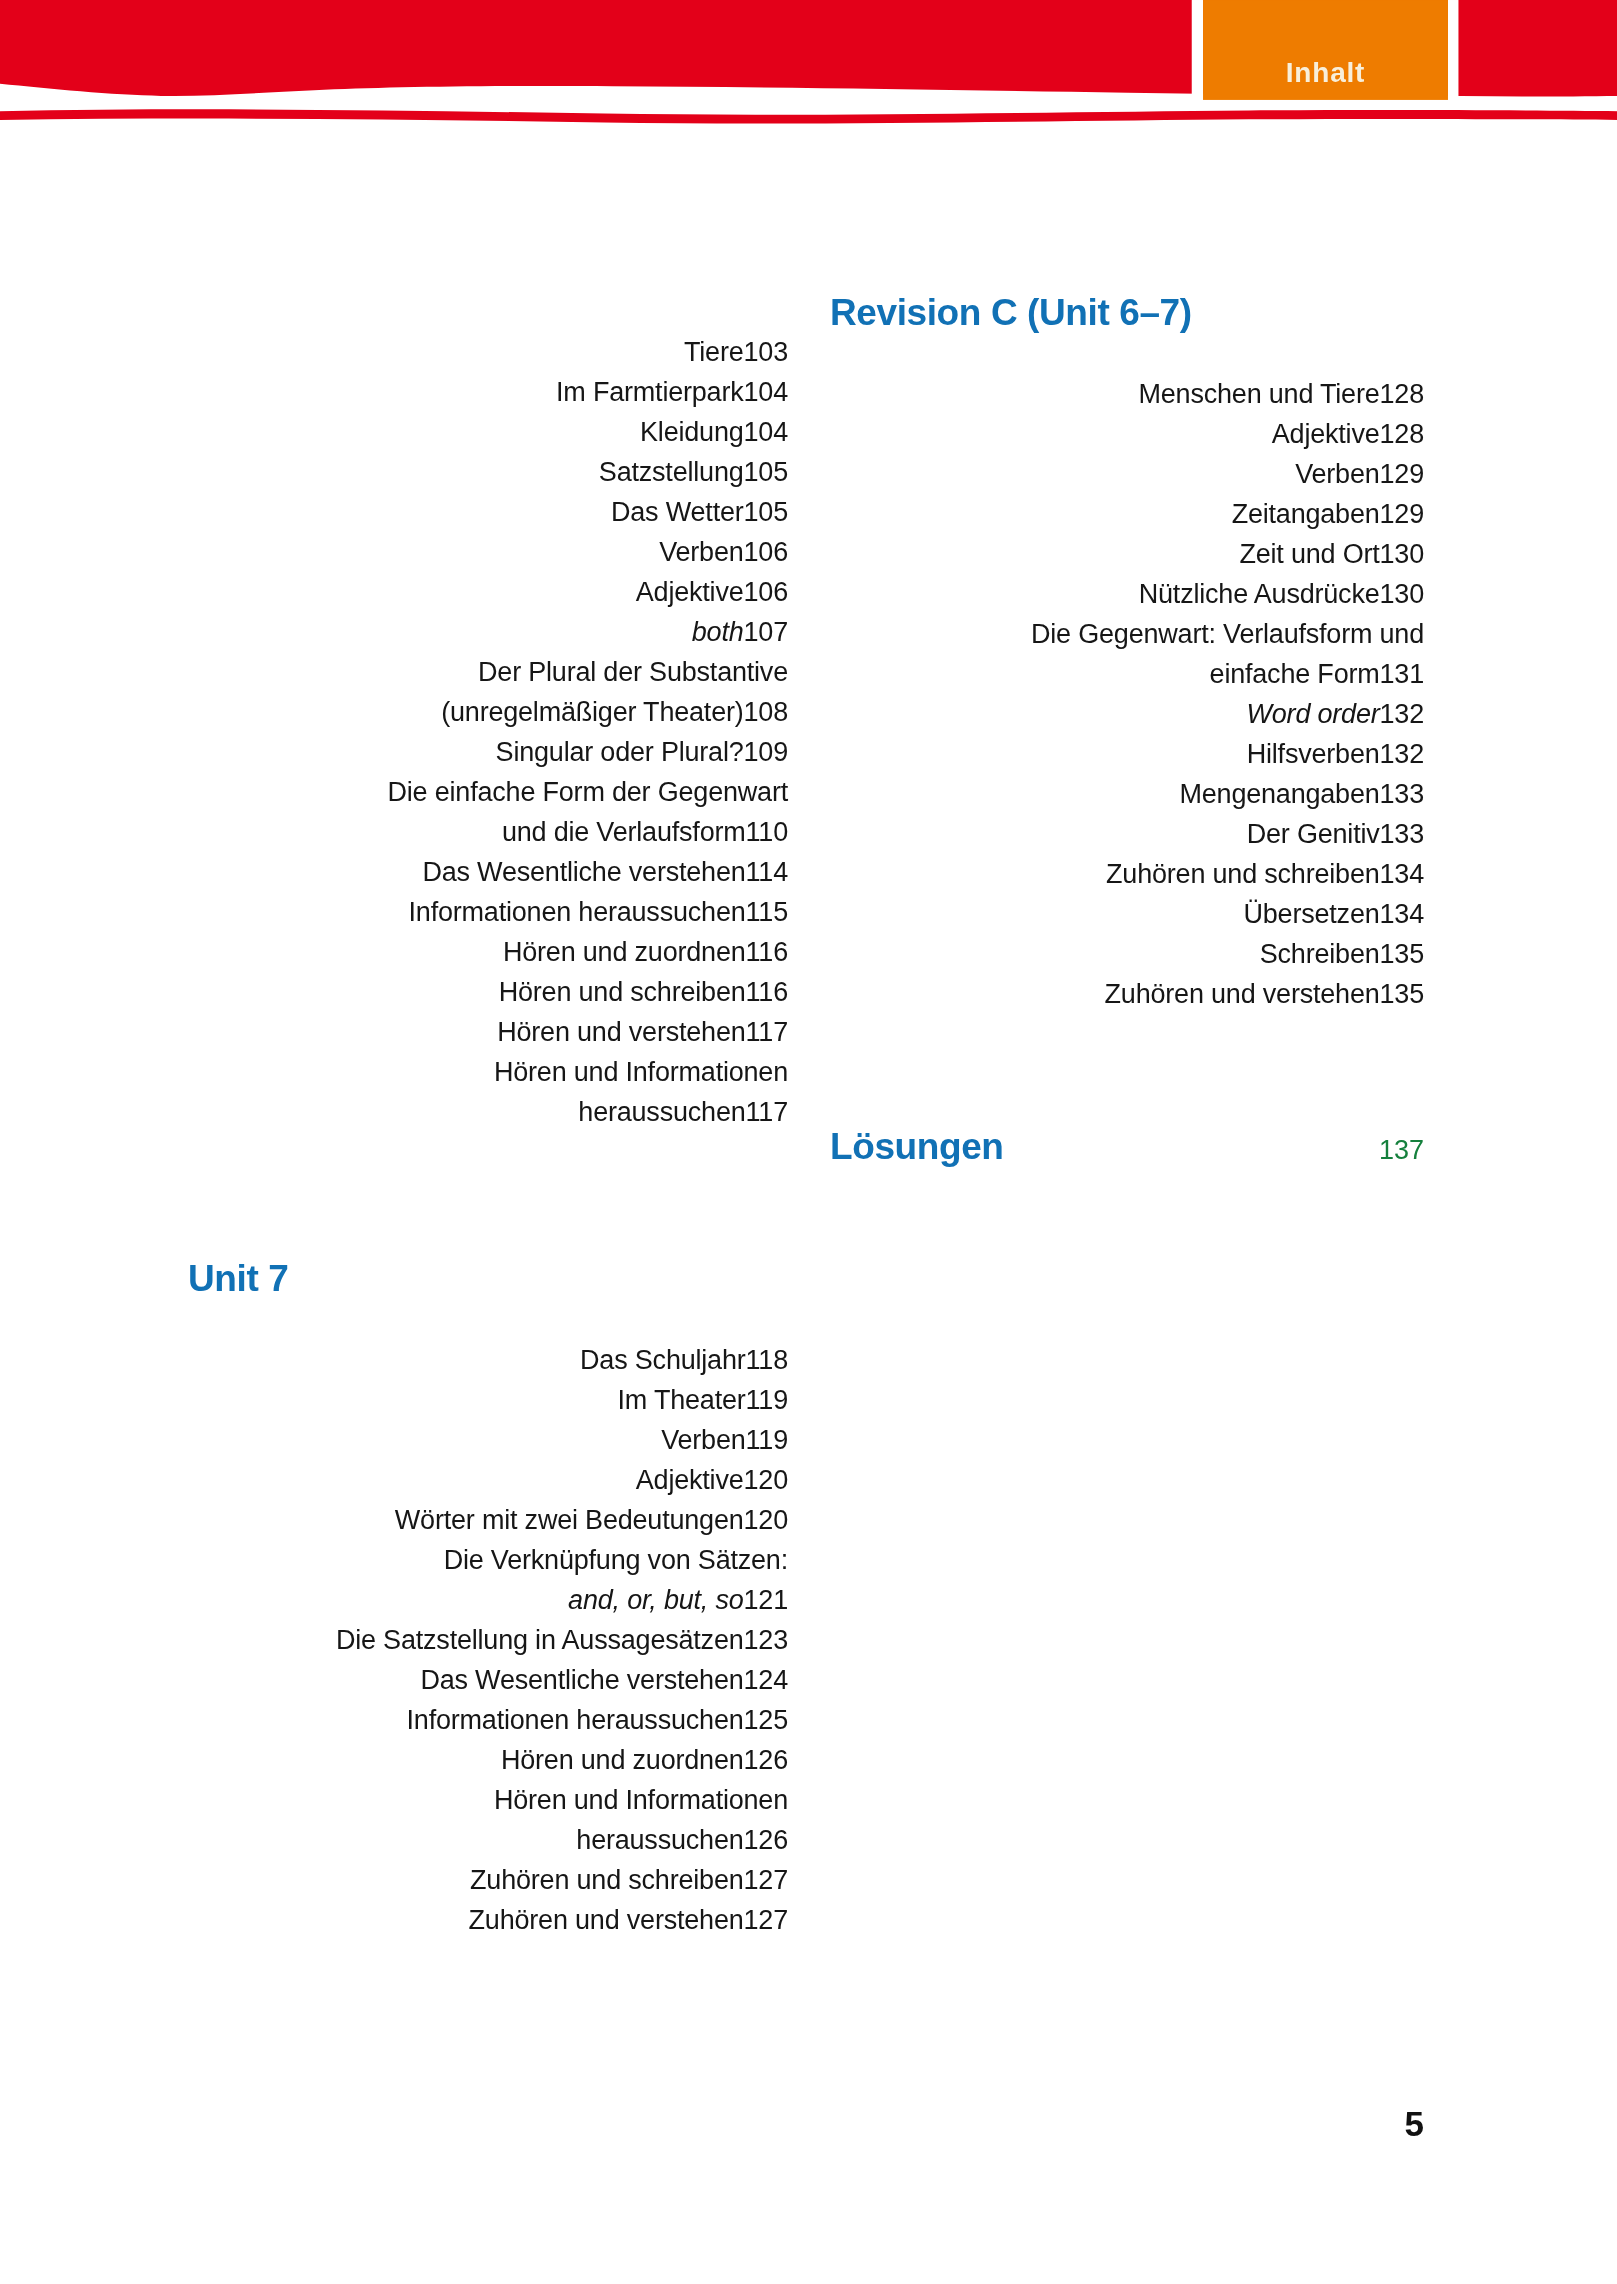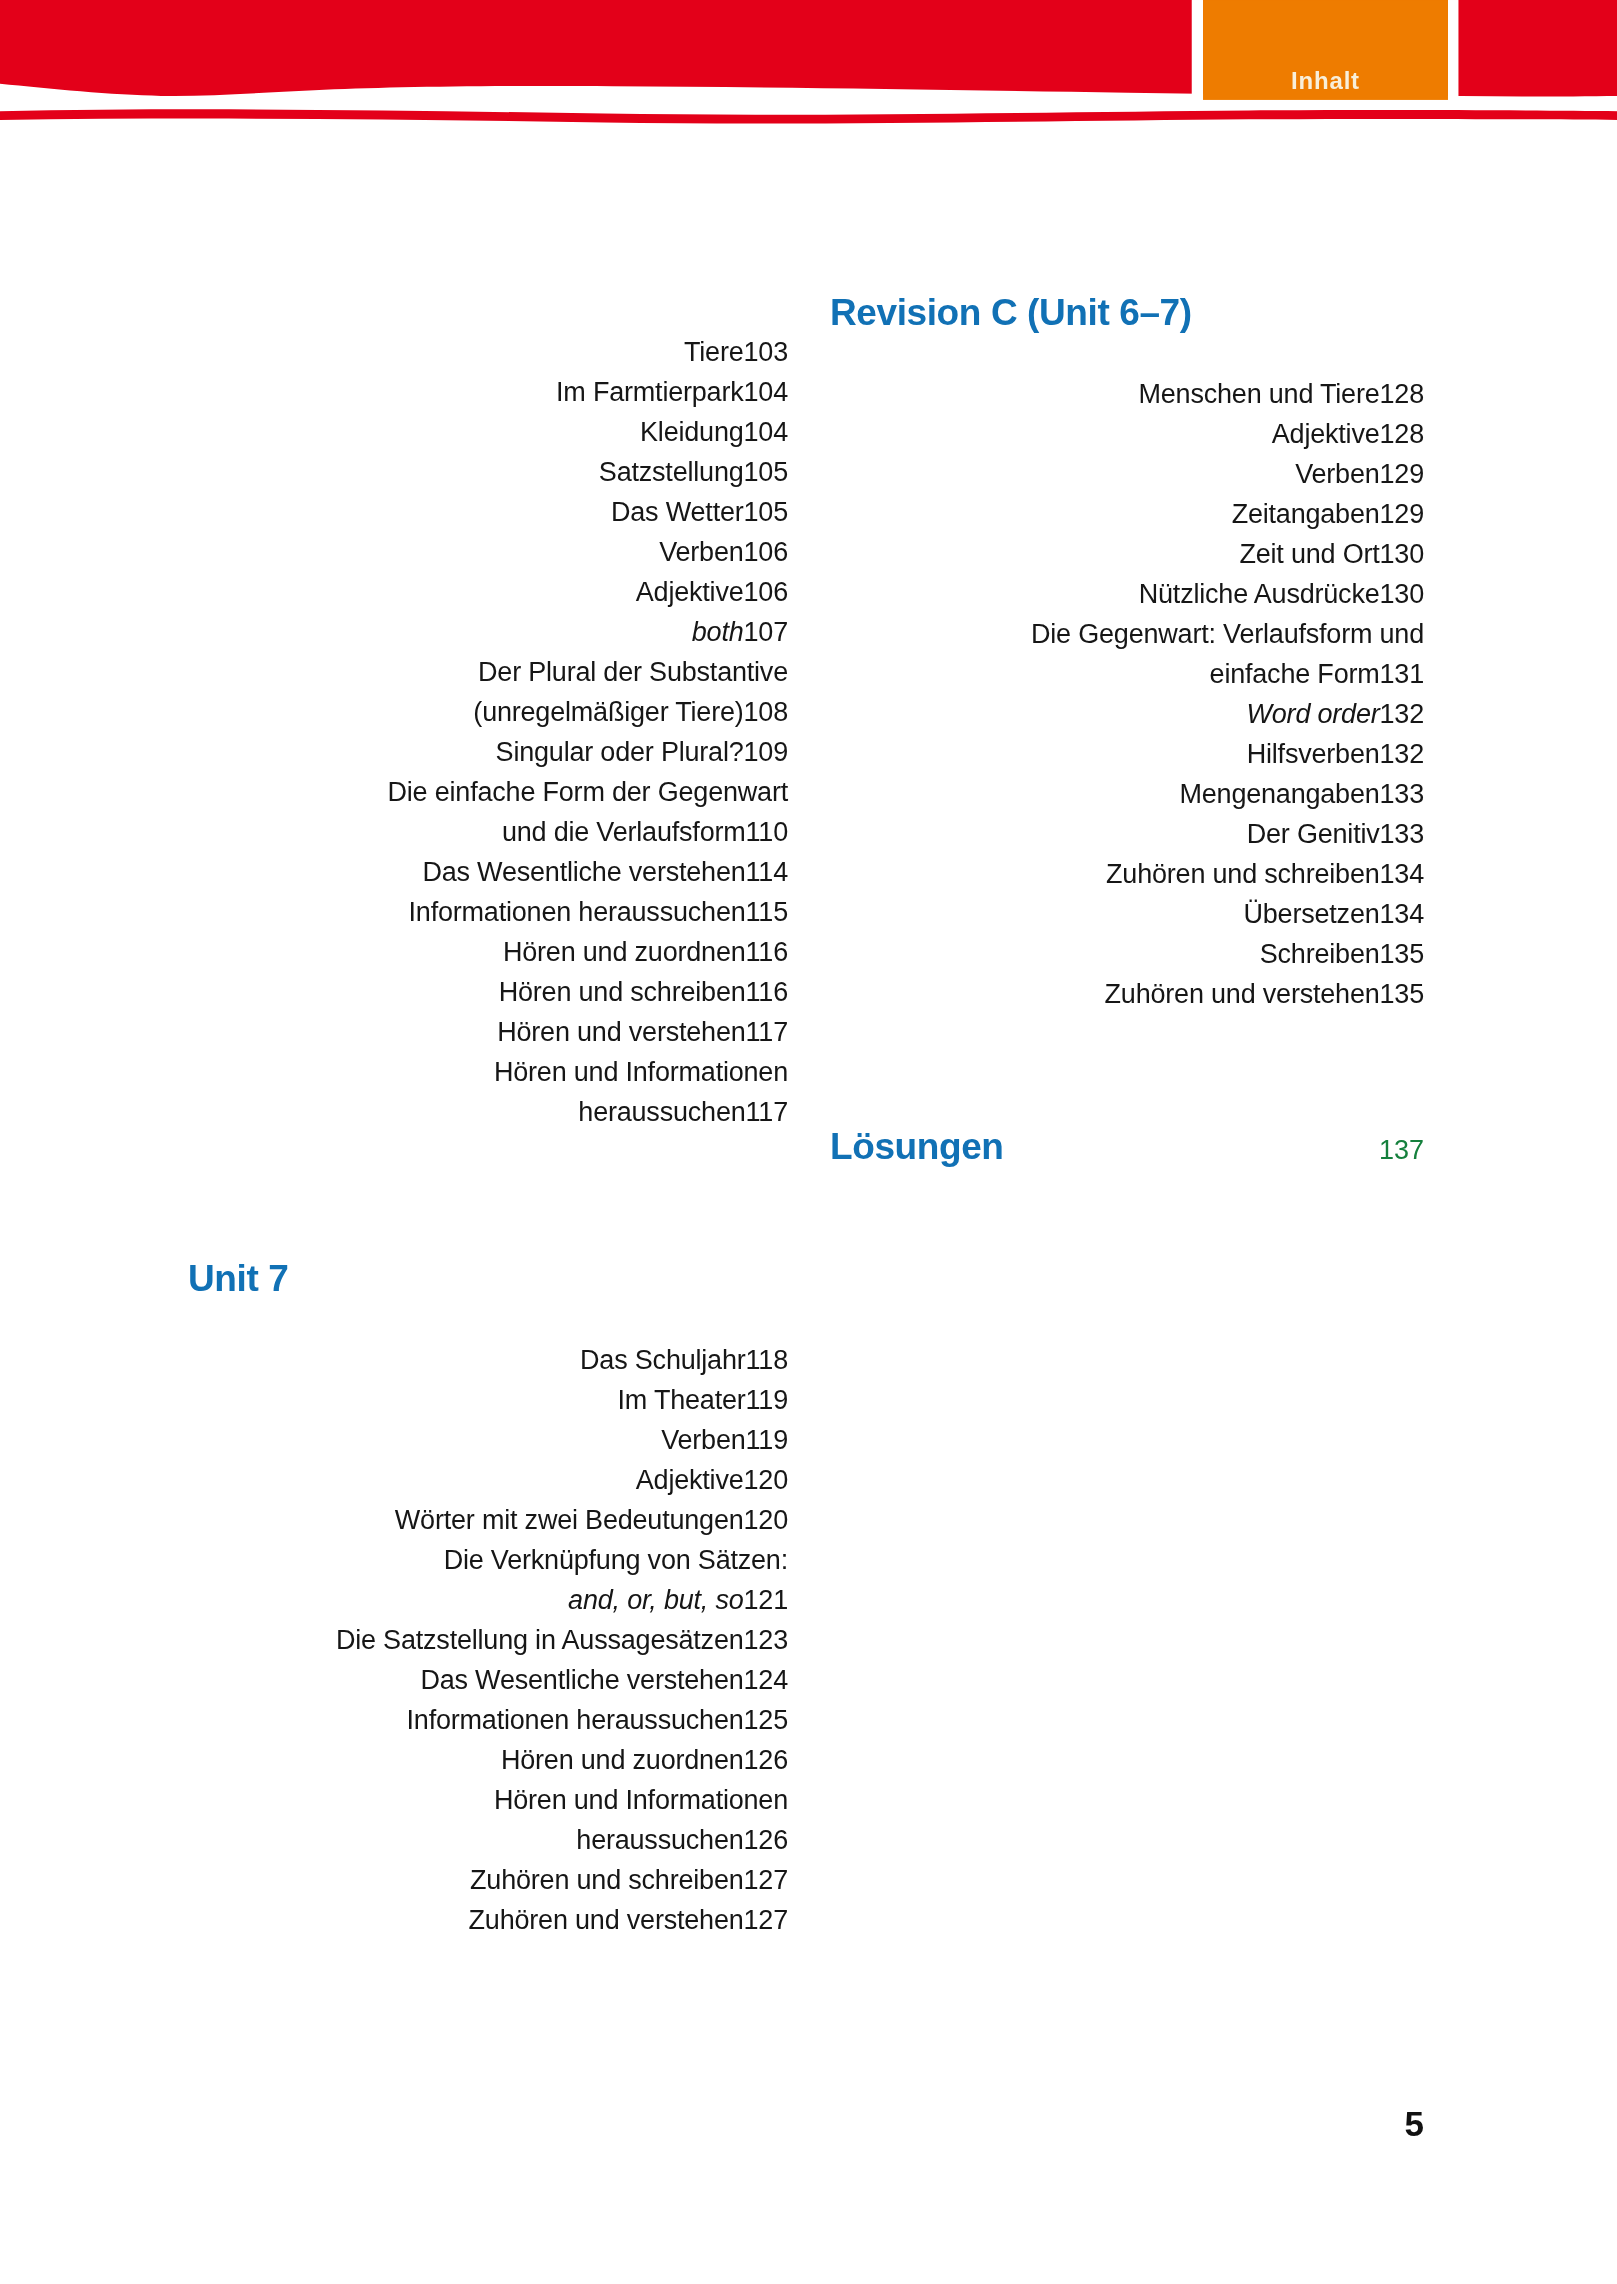--- a/index.html
+++ b/index.html
@@ -4,23 +4,23 @@
 <style>
   html,body{margin:0;padding:0;}
   body{
     width:1618px;height:2284px;position:relative;background:#ffffff;
     font-family:"Liberation Sans",sans-serif;color:#161616;overflow:hidden;
   }
   .page{position:absolute;inset:0;}
   
   .banner{position:absolute;left:0;top:0;width:1618px;height:137px;}
   .tab-label{
-    position:absolute;left:1203px;top:8px;width:245px;height:124px;
+    position:absolute;left:1203px;top:0;width:245px;height:124px;
     display:flex;align-items:center;justify-content:center;padding-top:21px;box-sizing:border-box;
-    font-size:24px;font-weight:700;letter-spacing:0.8px;color:var(--cream,#f8efda);
+    font-size:28px;font-weight:700;letter-spacing:0.8px;color:var(--cream,#f8efda);
   }
   
   .section{position:absolute;}
   .sec-left-0 {left:188px; top:292px;  width:600px;}
   .sec-left-1 {left:188px; top:1258px; width:600px;}
   .sec-right-0{left:830px;top:292px;  width:594px;}
   .sec-right-1{left:830px;top:1126px; width:594px;text-align:right;}
   .heading-row{display:flex;justify-content:space-between;align-items:baseline;}
   .heading{
     font-size:37px;line-height:42px;font-weight:700;color:var(--blue,#1171b5);
@@ -88,21 +88,21 @@
   </div>
         <div class="row">
     <span class="row-label"><i>both</i></span>
     <span class="row-page">107</span>
   </div>
         <div class="row">
     <span class="row-label"><span>Der Plural der Substantive</span></span>
     <span class="row-page"></span>
   </div>
         <div class="row">
-    <span class="row-label"><span>(unregelmäßiger Tiere)</span></span>
+    <span class="row-label"><span>(unregelmäßiger Theater)</span></span>
     <span class="row-page">108</span>
   </div>
         <div class="row">
     <span class="row-label"><span>Singular oder Plural?</span></span>
     <span class="row-page">109</span>
   </div>
         <div class="row">
     <span class="row-label"><span>Die einfache Form der Gegenwart</span></span>
     <span class="row-page"></span>
   </div>

